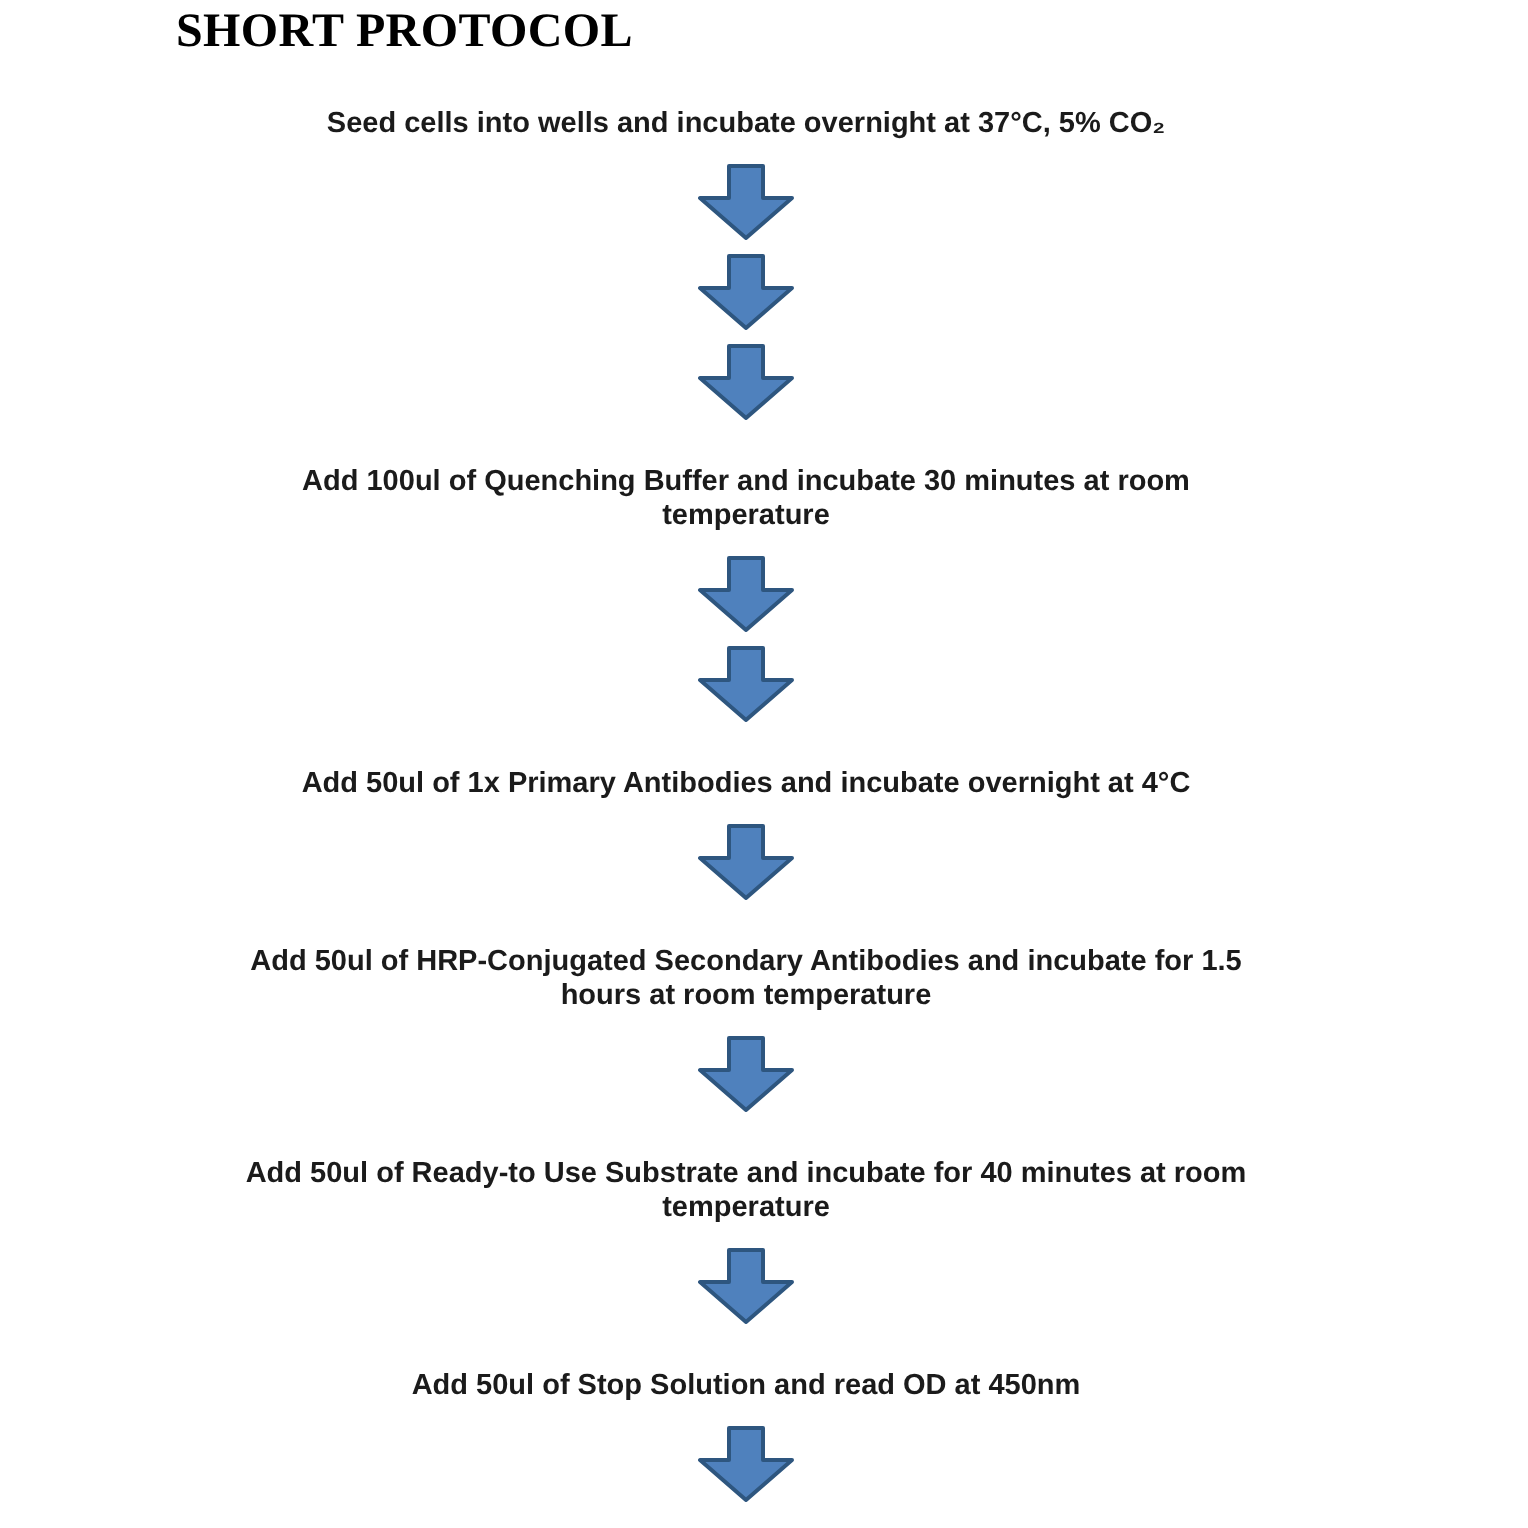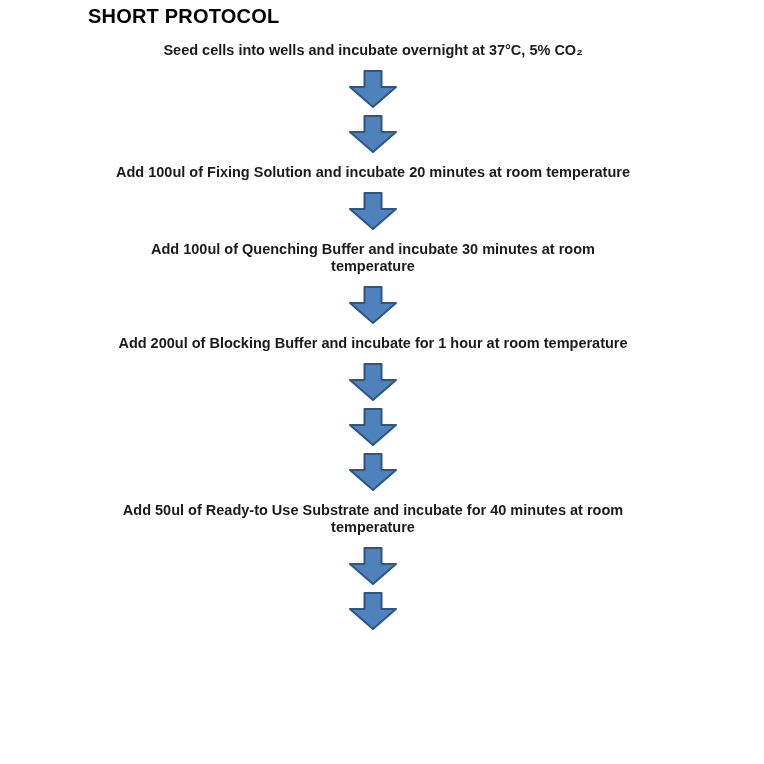--- a/index.html
+++ b/index.html
@@ -8,41 +8,42 @@
   }
   body {
     width: 764px;
     height: 764px;
     overflow: hidden;
     background: var(--background, #ffffff);
     font-family: "Liberation Sans", "DejaVu Sans", sans-serif;
   }
   .title {
     margin: 4px 0 10px 88px;
-    font-size: 20px;
+    font-size: 24px;
     line-height: 24px;
     font-weight: 700;
     letter-spacing: 0.2px;
     color: var(--title-text, #000000);
+    font-family: Liberation Serif, serif;
   }
   .flow {
     display: flex;
     flex-direction: column;
     align-items: center;
     width: 700px;
     margin-left: 23px;
   }
   .step {
     font-size: 14.5px;
     line-height: 17px;
     font-weight: 700;
     color: var(--step-text, #1b1b1b);
     text-align: center;
     white-space: pre-line;
-    margin: 4px 0 11px 0;
+    margin: 16px 0 11px 0;
   }
   .arrow {
     margin: 0 0 7px 0;
     height: 38px;
   }
   .arrow svg { display: block; }
   .arrow polygon {
     fill: var(--arrow-fill, #4f81bd);
     stroke: var(--arrow-border, #2e567f);
     stroke-width: 2;
@@ -66,68 +67,70 @@
         </svg>
     </div>
 
 
     <div class="arrow">
       <svg width="50" height="38" viewBox="0 0 50 38">
           <polygon points="16.5,1 33.5,1 33.5,17 48,17 25,37 2,17 16.5,17"></polygon>
         </svg>
     </div>
 
-    <div class="step">Add 100ul of Fixing Solution and incubate 20 minutes at room temperature</div>
 
     <div class="arrow">
       <svg width="50" height="38" viewBox="0 0 50 38">
           <polygon points="16.5,1 33.5,1 33.5,17 48,17 25,37 2,17 16.5,17"></polygon>
         </svg>
     </div>
 
     <div class="step">Add 100ul of Quenching Buffer and incubate 30 minutes at room
 temperature</div>
 
     <div class="arrow">
       <svg width="50" height="38" viewBox="0 0 50 38">
           <polygon points="16.5,1 33.5,1 33.5,17 48,17 25,37 2,17 16.5,17"></polygon>
         </svg>
     </div>
 
-    <div class="step">Add 200ul of Blocking Buffer and incubate for 1 hour at room temperature</div>
 
     <div class="arrow">
       <svg width="50" height="38" viewBox="0 0 50 38">
           <polygon points="16.5,1 33.5,1 33.5,17 48,17 25,37 2,17 16.5,17"></polygon>
         </svg>
     </div>
 
+    <div class="step">Add 50ul of 1x Primary Antibodies and incubate overnight at 4°C</div>
 
     <div class="arrow">
       <svg width="50" height="38" viewBox="0 0 50 38">
           <polygon points="16.5,1 33.5,1 33.5,17 48,17 25,37 2,17 16.5,17"></polygon>
         </svg>
     </div>
 
+    <div class="step">Add 50ul of HRP-Conjugated Secondary Antibodies and incubate for 1.5
+hours at room temperature</div>
 
     <div class="arrow">
       <svg width="50" height="38" viewBox="0 0 50 38">
           <polygon points="16.5,1 33.5,1 33.5,17 48,17 25,37 2,17 16.5,17"></polygon>
         </svg>
     </div>
 
     <div class="step">Add 50ul of Ready-to Use Substrate and incubate for 40 minutes at room
 temperature</div>
 
     <div class="arrow">
       <svg width="50" height="38" viewBox="0 0 50 38">
           <polygon points="16.5,1 33.5,1 33.5,17 48,17 25,37 2,17 16.5,17"></polygon>
         </svg>
     </div>
 
+    <div class="step">Add 50ul of Stop Solution and read OD at 450nm</div>
 
     <div class="arrow">
       <svg width="50" height="38" viewBox="0 0 50 38">
           <polygon points="16.5,1 33.5,1 33.5,17 48,17 25,37 2,17 16.5,17"></polygon>
         </svg>
     </div>
 
 
   </div>
 </div>

